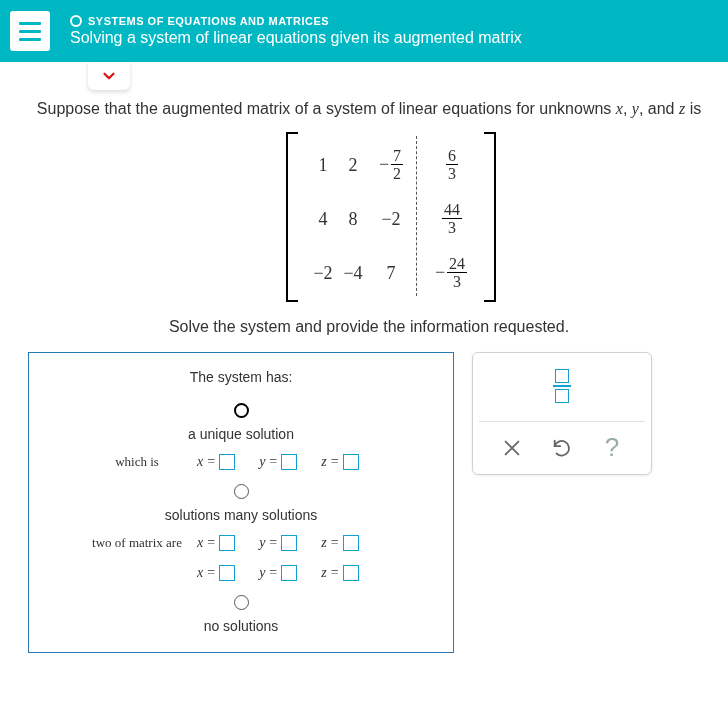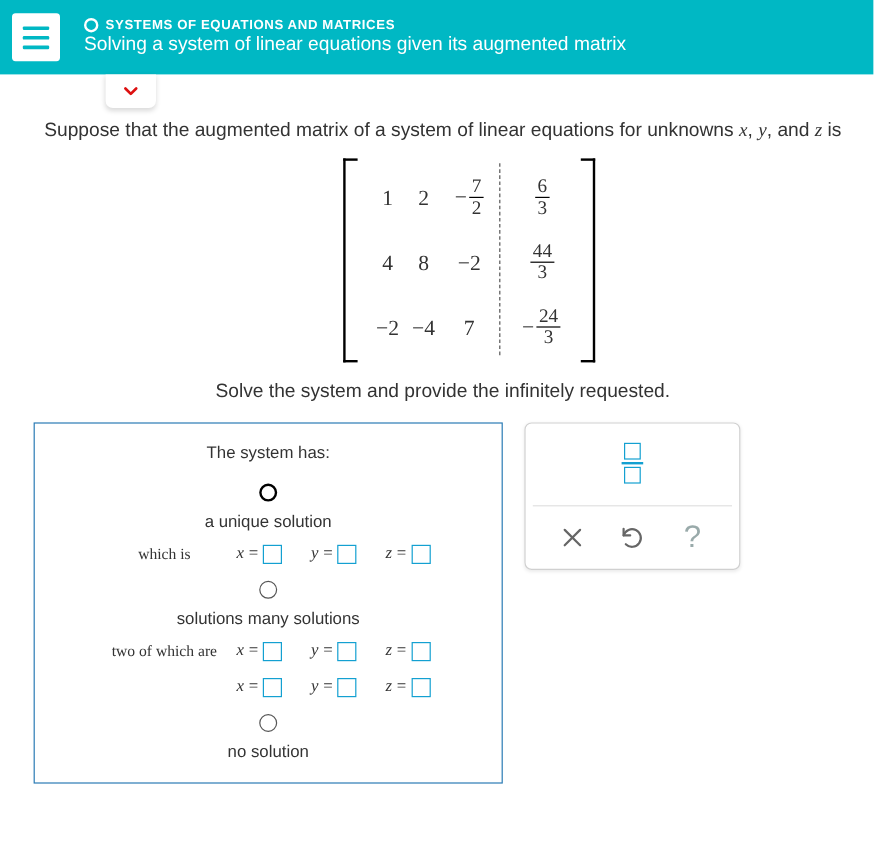--- a/index.html
+++ b/index.html
@@ -103,21 +103,21 @@
   .instr { font-size: 16px; color: #333; margin: 6px 0 16px 0; }
 
   .answer-area {
     display: flex;
     gap: 18px;
     align-items: flex-start;
   }
   .answer-box {
     border: 1px solid #2a7bb5;
     padding: 16px 18px 18px 18px;
-    width: 391px;
+    width: 426px;
   }
   .answer-box .heading { font-size: 14px; margin-bottom: 18px; }
   .radio-row {
     display: flex; align-items: center; gap: 8px;
     font-size: 14px; margin-bottom: 12px;
     cursor: pointer;
     flex-direction: column;
   }
   .radio {
     width: 15px; height: 15px; border: 1.5px solid #555; border-radius: 50%;
@@ -251,21 +251,21 @@
           <span class="minus">−</span>
           <span class="frac">
               <span class="num">24</span>
               <span class="den">3</span>
             </span>
         </span>
       </div>
     </div>
   </div>
 
-  <p class="instr">Solve the system and provide the infinitely requested.</p>
+  <p class="instr">Solve the system and provide the information requested.</p>
 
   <div class="answer-area">
 
     <div class="answer-box">
       <div class="heading">The system has:</div>
 
       <div class="radio-row">
         <span class="radio selected"></span>
         <span>a unique solution</span>
       </div>
@@ -288,21 +288,21 @@
               <span class="field-box"></span>
             </span>
         </span>
       </div>
 
       <div class="radio-row">
         <span class="radio"></span>
         <span>solutions many solutions</span>
       </div>
       <div class="sub-row">
-        <span class="sub-label">two of which are</span>
+        <span class="sub-label">two of matrix are</span>
         <span class="eqgroup">
           <span class="eq">
               <span>x</span> 
               <span class="nrm">=</span> 
               <span class="field-box"></span>
             </span>
           <span class="eq">
               <span>y</span> 
               <span class="nrm">=</span> 
               <span class="field-box"></span>
@@ -330,21 +330,21 @@
           <span class="eq">
               <span>z</span> 
               <span class="nrm">=</span> 
               <span class="field-box"></span>
             </span>
         </span>
       </div>
 
       <div class="radio-row" style="margin-top:6px;margin-bottom:0">
         <span class="radio"></span>
-        <span>no solution</span>
+        <span>no solutions</span>
       </div>
     </div>
 
     <div class="tool-panel">
       <div class="tool-row1">
         <div class="tool-frac">
           <span class="sq"></span>
           <span class="bar"></span>
           <span class="sq"></span>
         </div>

